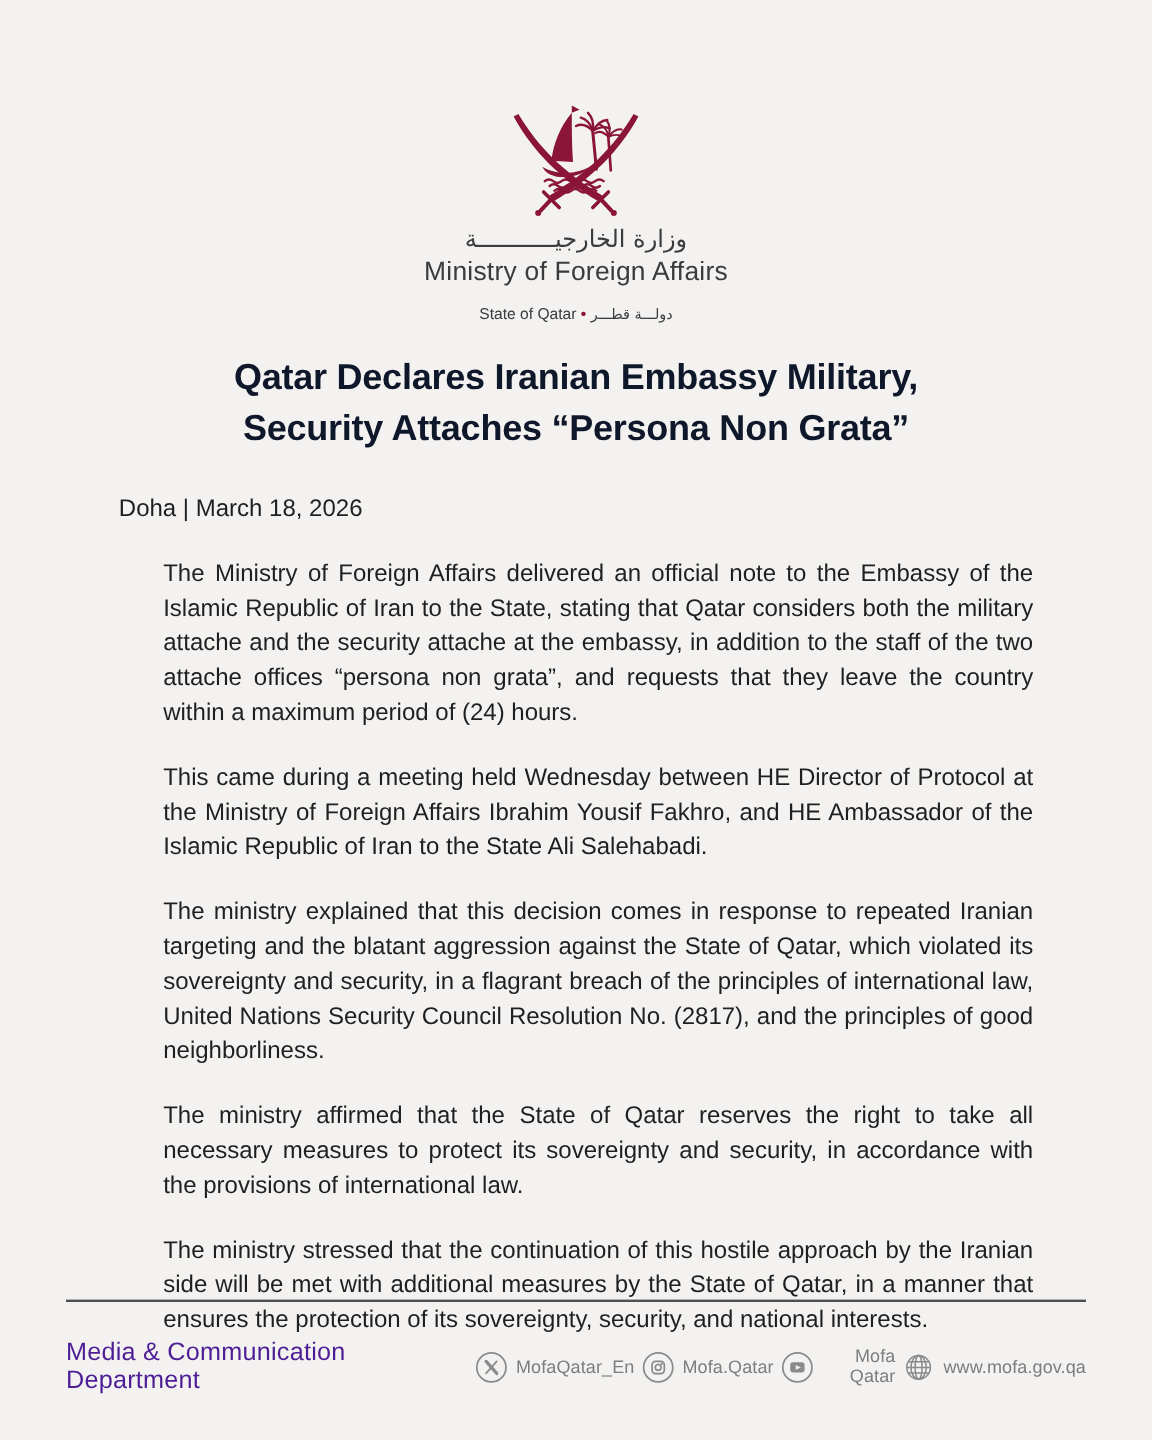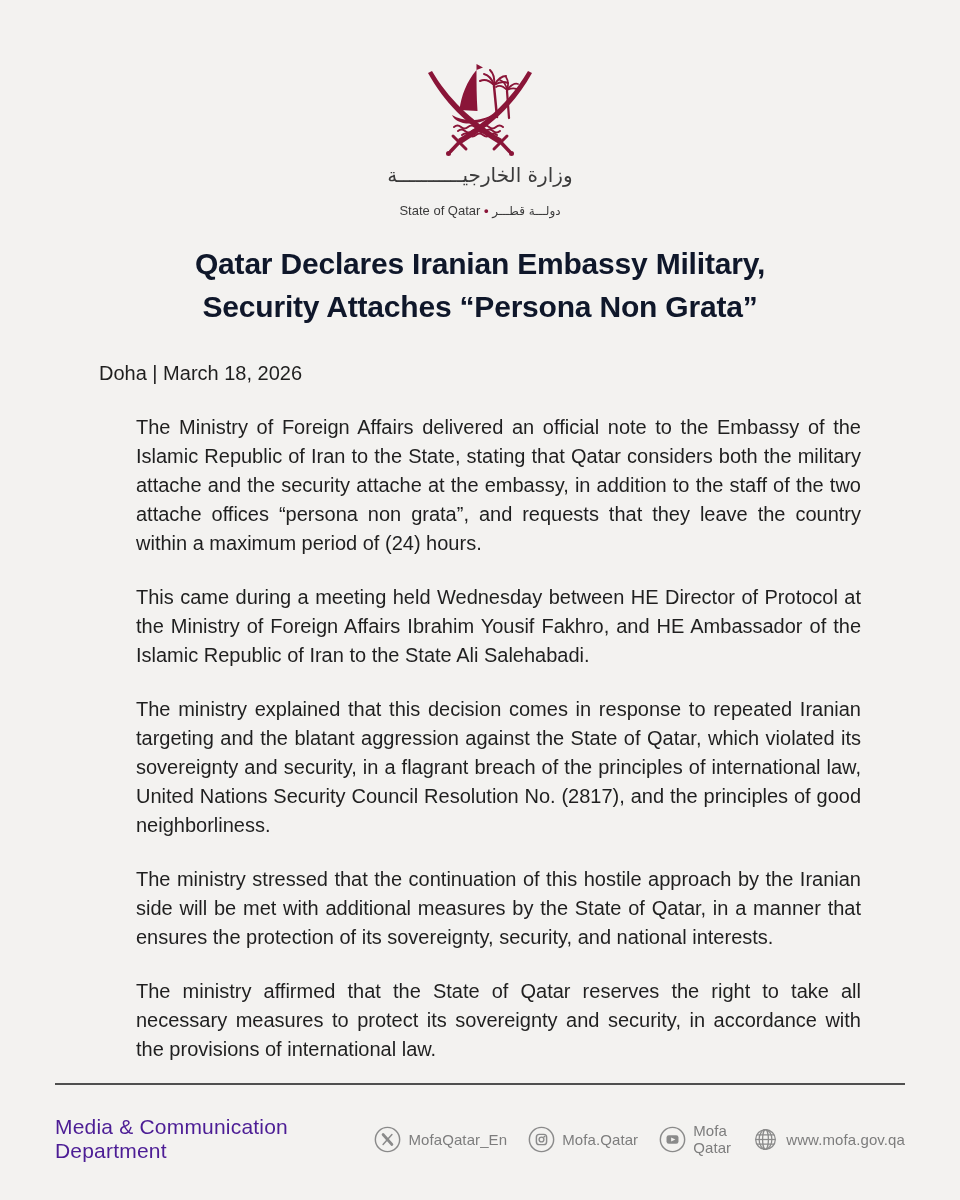--- a/index.html
+++ b/index.html
@@ -7,21 +7,21 @@
   body {
     background:#F3F2F0;
     font-family:"Liberation Sans", sans-serif;
     color:#1F1F1F;
     position:relative;
     overflow:hidden;
   }
   .page { width:960px; height:1200px; position:relative; }
 
   
-  .logo-block { padding-top:58px; text-align:center; }
+  .logo-block { padding-top:82px; text-align:center; }
   .emblem svg { width:134px; height:100px; display:block; margin:0 auto; }
   .arabic-title {
     font-family:"DejaVu Sans", sans-serif;
     font-size:20px; line-height:26px; color:#3B3B3B;
     margin-top:4px; letter-spacing:0.5px;
   }
   .ministry-name {
     font-size:22px; line-height:27px; color:#3B3B3B;
     letter-spacing:0.2px; font-weight:400;
   }
@@ -48,21 +48,21 @@
   .article p:last-child { margin-bottom:0; }
 
   
   .footer { position:absolute; left:55px; right:55px; top:1083px; }
   .footer-rule { height:2px; background:#4F4F4F; }
   .footer-row {
     margin-top:30px;
     display:flex; justify-content:space-between; align-items:center;
   }
   .dept { font-size:21px; color:#4c1d95; letter-spacing:0.2px; }
-  .social { display:flex; align-items:center; gap:21px; }
+  .social { display:flex; align-items:center; gap:6px;text-align:right; }
   .social-item { display:flex; align-items:center; gap:7px; }
   .social-item svg { display:block; }
   .social-label { font-size:15px; color:#7D7D7D; letter-spacing:0.1px; }
 </style>
 </head>
 <body>
 
 <div class="page">
 
   <div class="logo-block">
@@ -102,39 +102,40 @@
         </g>
 
         <g stroke="#8A1538" fill="none" stroke-width="4" stroke-linecap="round">
           <path d="M78,138 q7,-6 14,0 t14,0 t14,0 t14,0 t14,0 t14,0 t14,0"></path>
           <path d="M86,146 q7,-6 14,0 t14,0 t14,0 t14,0 t14,0 t14,0"></path>
           <path d="M94,154 q7,-6 14,0 t14,0 t14,0 t14,0 t14,0"></path>
         </g>
       </svg>
     </div>
     <div class="arabic-title" dir="rtl">وزارة الخارجيـــــــــــة</div>
+    <div class="ministry-name">Ministry of Foreign Affairs</div>
     <div class="state-line">
       <span>State of Qatar</span>
       <span class="dot">•</span>
       <span class="ar" dir="rtl">دولـــة قطـــر</span>
     </div>
   </div>
 
   <div class="headline">
     <div>Qatar Declares Iranian Embassy Military,</div>
     <div>Security Attaches “Persona Non Grata”</div>
   </div>
 
   <div class="article">
     <div class="dateline">Doha | March 18, 2026</div>
     <p>The Ministry of Foreign Affairs delivered an official note to the Embassy of the Islamic Republic of Iran to the State, stating that Qatar considers both the military attache and the security attache at the embassy, in addition to the staff of the two attache offices “persona non grata”, and requests that they leave the country within a maximum period of (24) hours.</p>
     <p>This came during a meeting held Wednesday between HE Director of Protocol at the Ministry of Foreign Affairs Ibrahim Yousif Fakhro, and HE Ambassador of the Islamic Republic of Iran to the State Ali Salehabadi.</p>
     <p>The ministry explained that this decision comes in response to repeated Iranian targeting and the blatant aggression against the State of Qatar, which violated its sovereignty and security, in a flagrant breach of the principles of international law, United Nations Security Council Resolution No. (2817), and the principles of good neighborliness.</p>
+    <p>The ministry affirmed that the State of Qatar reserves the right to take all necessary measures to protect its sovereignty and security, in accordance with the provisions of international law.</p>
     <p>The ministry stressed that the continuation of this hostile approach by the Iranian side will be met with additional measures by the State of Qatar, in a manner that ensures the protection of its sovereignty, security, and national interests.</p>
-    <p>The ministry affirmed that the State of Qatar reserves the right to take all necessary measures to protect its sovereignty and security, in accordance with the provisions of international law.</p>
   </div>
 
   <div class="footer">
     <div class="footer-rule"></div>
     <div class="footer-row">
       <div class="dept">Media &amp; Communication Department</div>
       <div class="social">
 
         <div class="social-item">
           <span>

